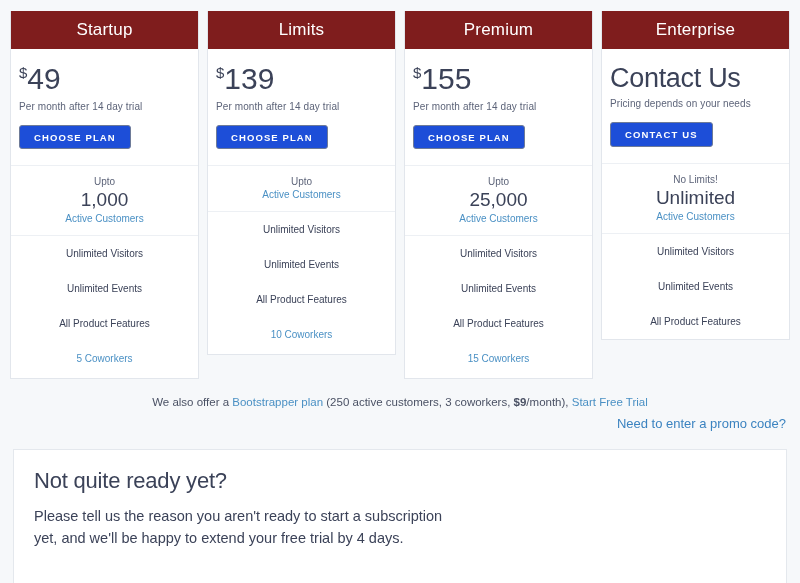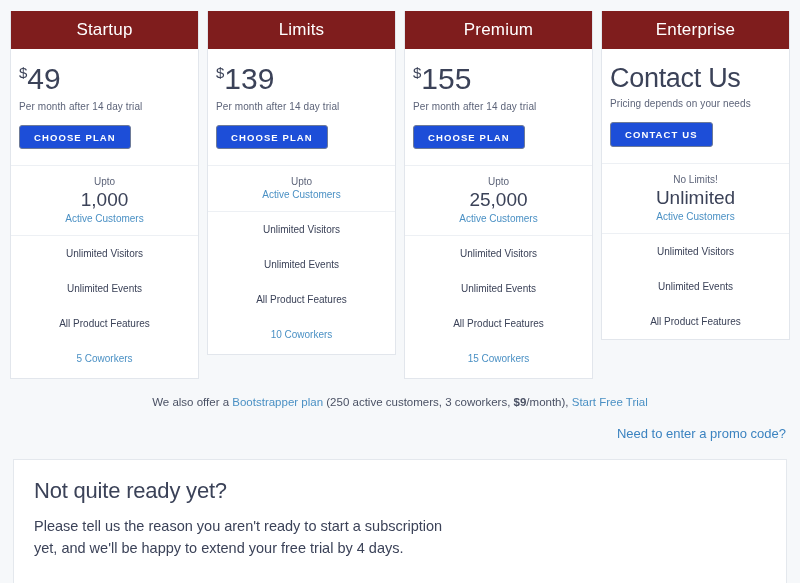--- a/index.html
+++ b/index.html
@@ -122,21 +122,21 @@
   .offer-line a {
     color: #4a90c4;
     text-decoration: none;
     cursor: pointer;
   }
   .offer-line b { font-weight: bold; }
 
   .promo-row {
     text-align: right;
     padding: 0 14px;
-    margin-top: 16px;
+    margin-top: 6px;
   }
   .promo-row a {
     font-size: 13px;
     color: #3b83c0;
     text-decoration: none;
     cursor: pointer;
   }
 
   
   .panel {

